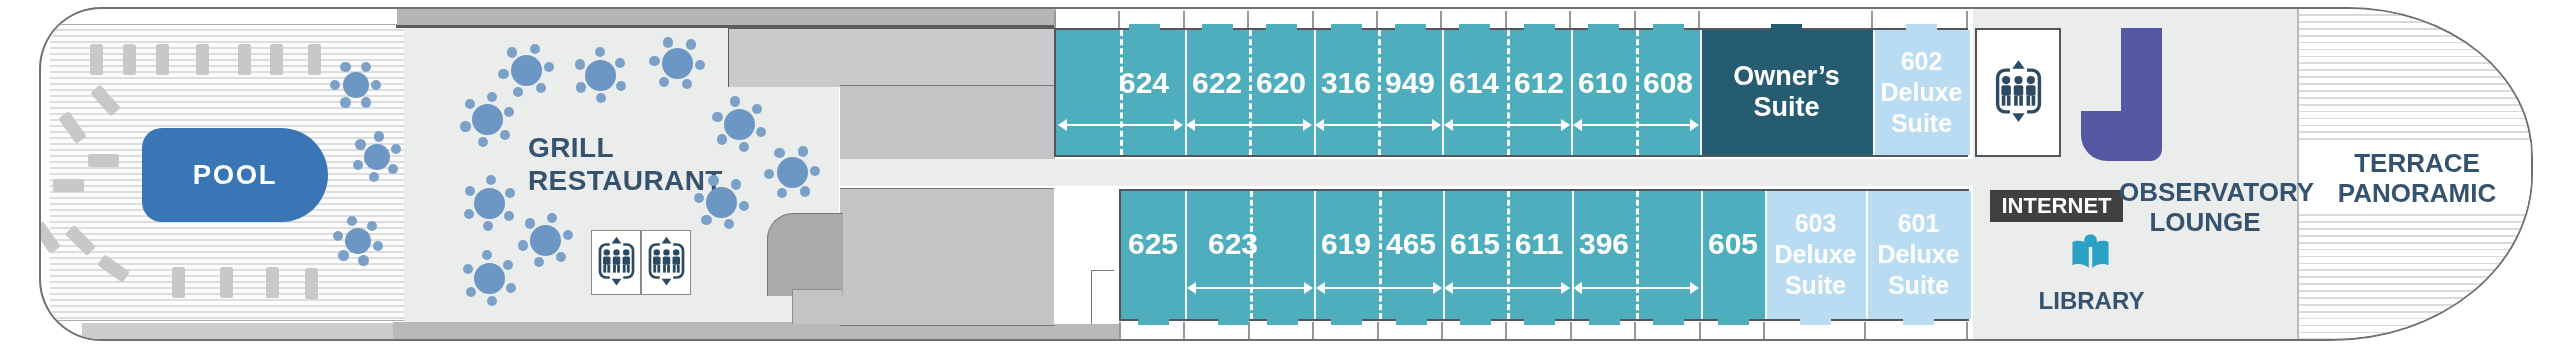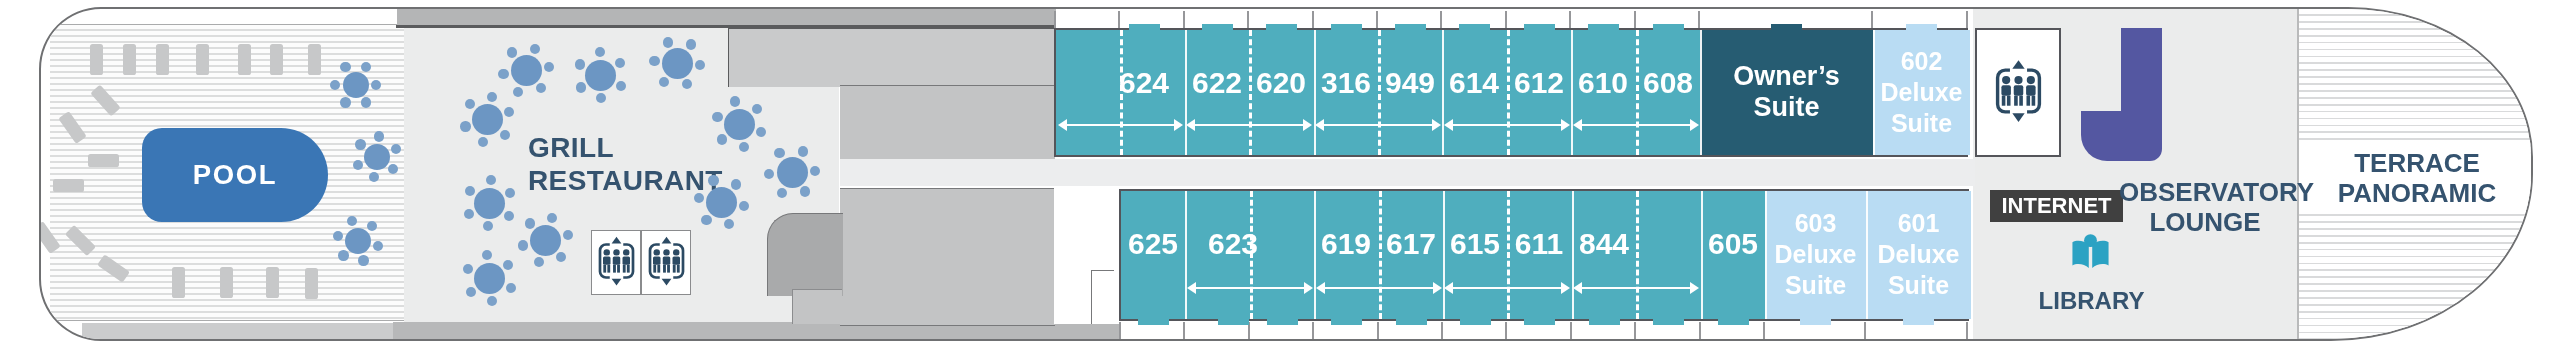--- a/index.html
+++ b/index.html
@@ -270,33 +270,33 @@
           <div class="door" style="left: 16.7px; bottom: -6px; background: rgb(79, 174, 190);"></div>
         </div>
         <div class="cabin" style="left: 129px; width: 64px;">
           <div class="door" style="left: 16.7px; bottom: -6px; background: rgb(79, 174, 190);"></div>
         </div>
         <div class="cabin" style="left: 193px; width: 64px;">
           <span>619</span>
           <div class="door" style="left: 16.7px; bottom: -6px; background: rgb(79, 174, 190);"></div>
         </div>
         <div class="cabin" style="left: 258px; width: 64px;">
-          <span>617</span>
+          <span>465</span>
           <div class="door" style="left: 16.7px; bottom: -6px; background: rgb(79, 174, 190);"></div>
         </div>
         <div class="cabin" style="left: 322px; width: 64px;">
           <span>615</span>
           <div class="door" style="left: 16.7px; bottom: -6px; background: rgb(79, 174, 190);"></div>
         </div>
         <div class="cabin" style="left: 386px; width: 64px;">
           <span>611</span>
           <div class="door" style="left: 16.7px; bottom: -6px; background: rgb(79, 174, 190);"></div>
         </div>
         <div class="cabin" style="left: 451px; width: 64px;">
-          <span>844</span>
+          <span>396</span>
           <div class="door" style="left: 16.7px; bottom: -6px; background: rgb(79, 174, 190);"></div>
         </div>
         <div class="cabin" style="left: 515px; width: 64px;">
           <div class="door" style="left: 16.7px; bottom: -6px; background: rgb(79, 174, 190);"></div>
         </div>
         <div class="cabin" style="left: 580px; width: 64px;">
           <span>605</span>
           <div class="door" style="left: 16.7px; bottom: -6px; background: rgb(79, 174, 190);"></div>
         </div>
         <div class="suite" style="left: 644px; width: 101px; background: rgb(185, 220, 243);">

